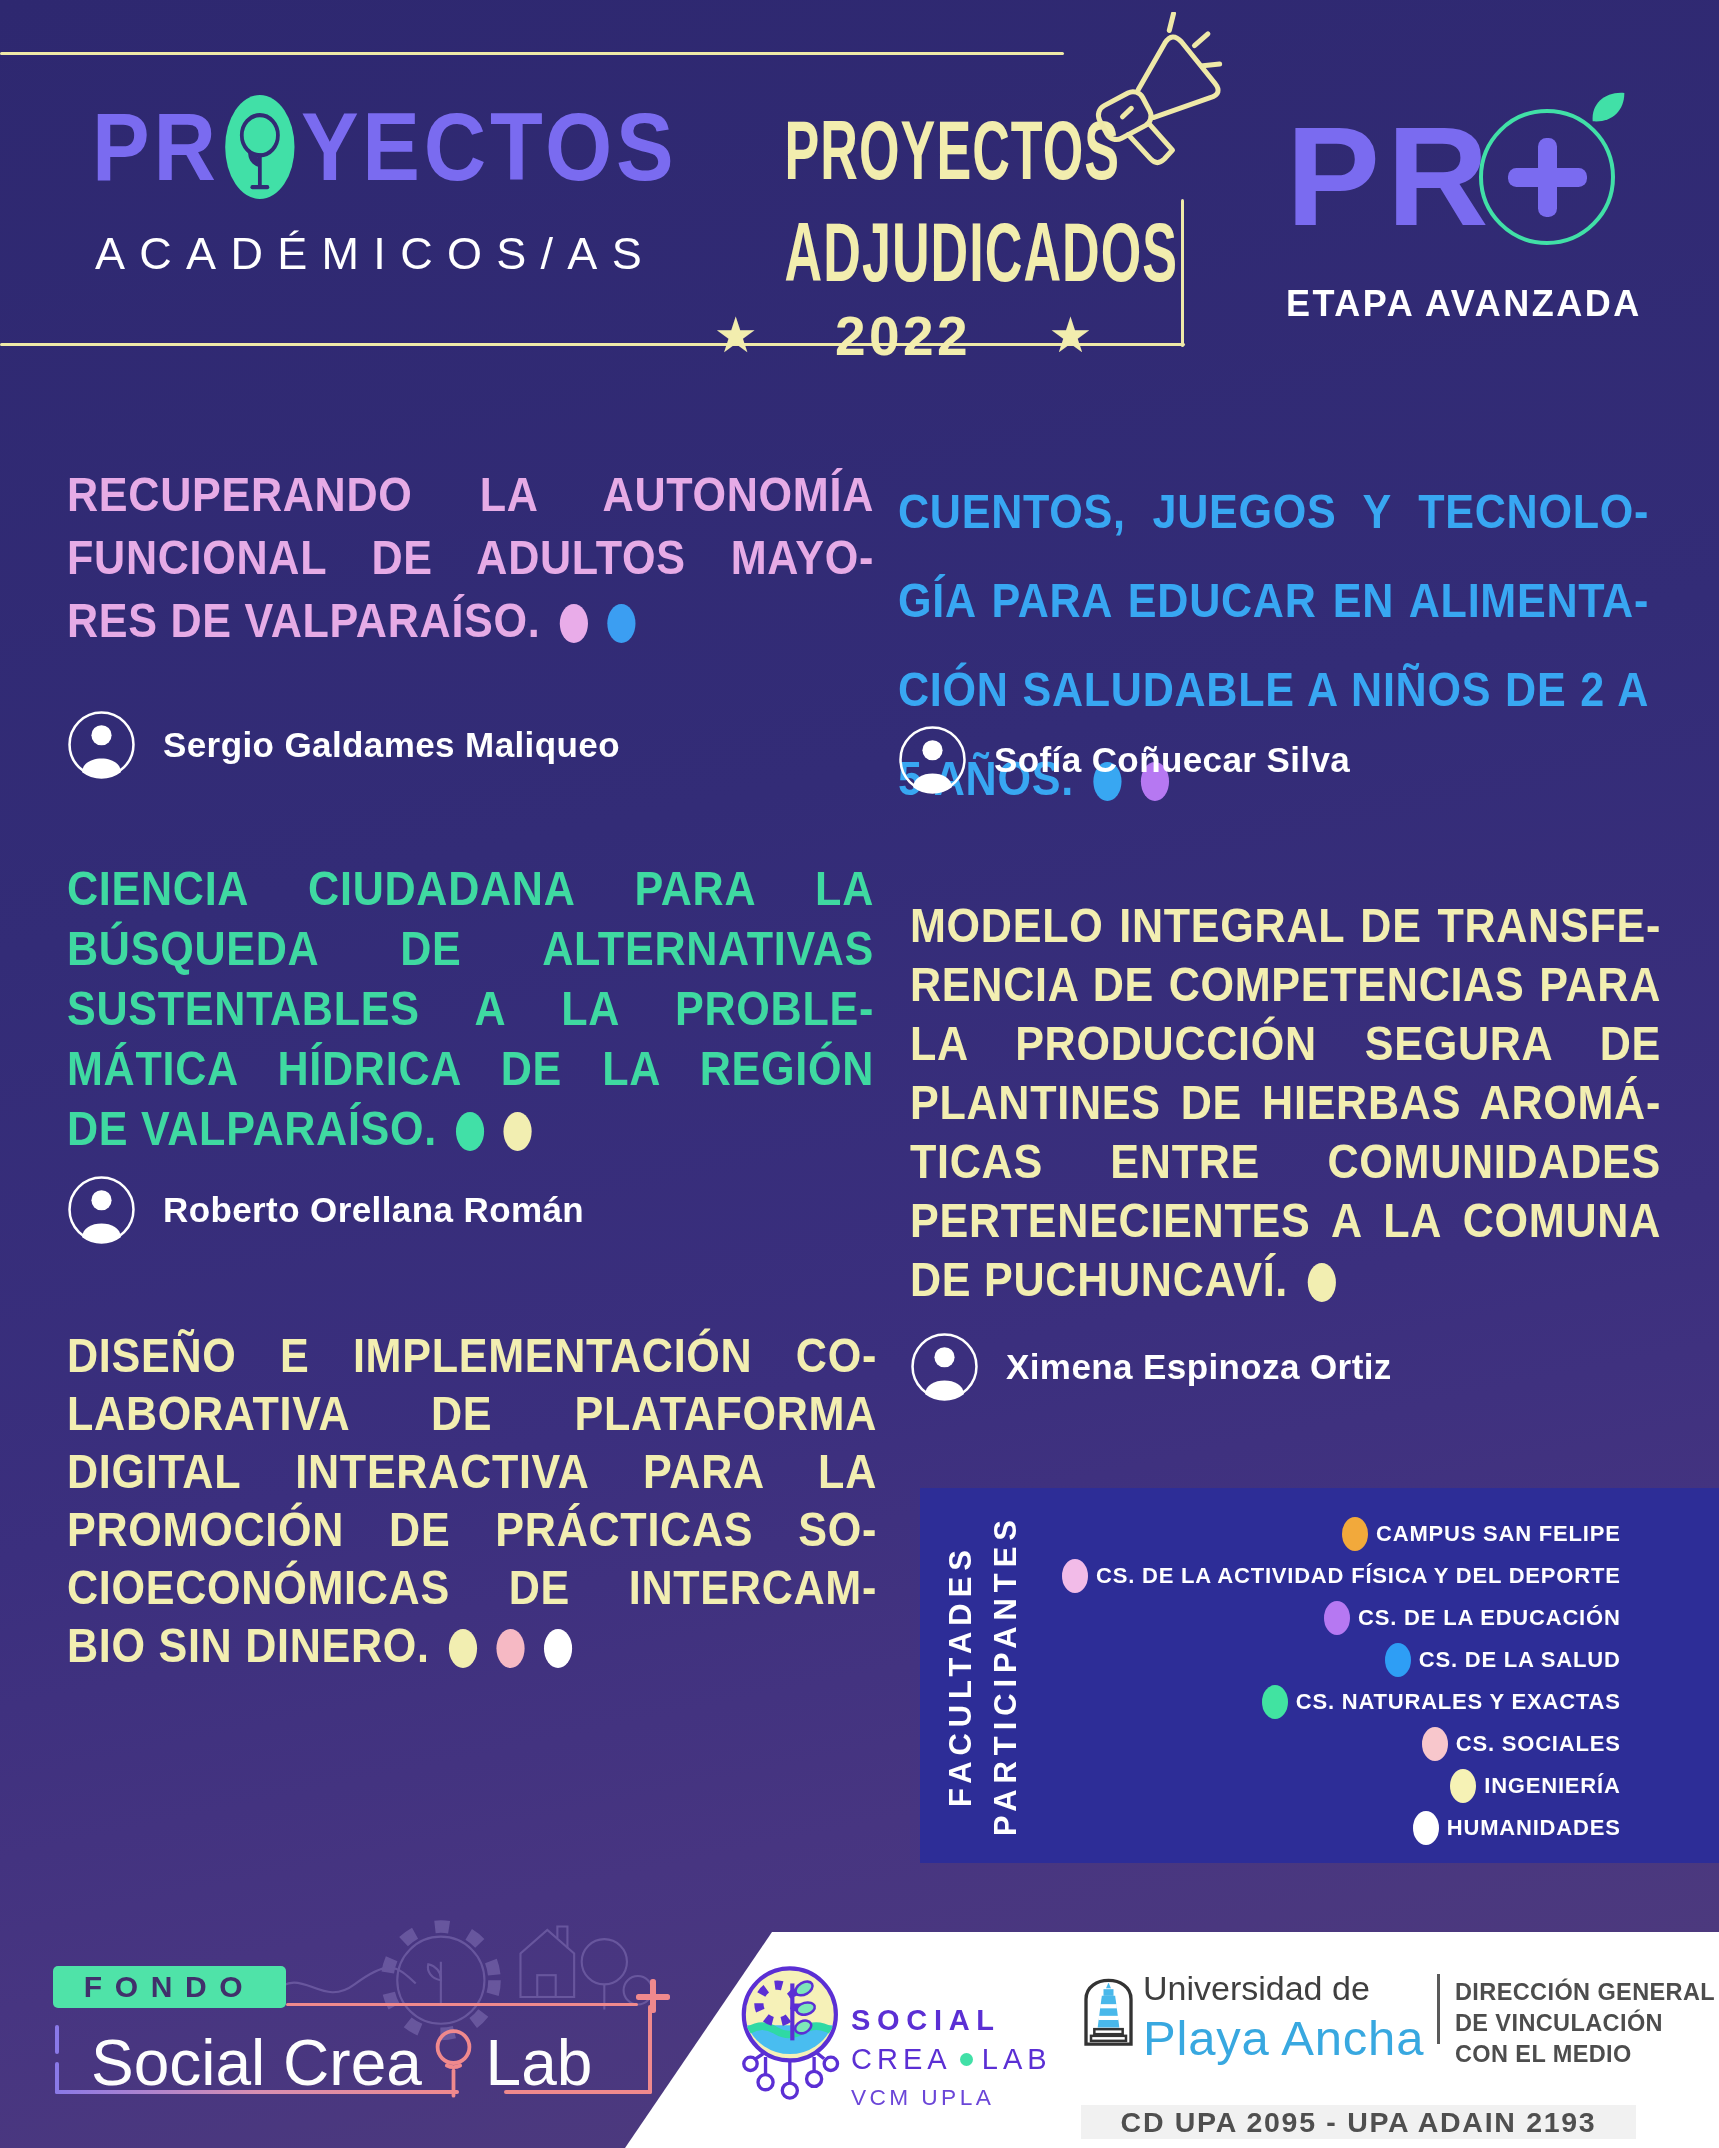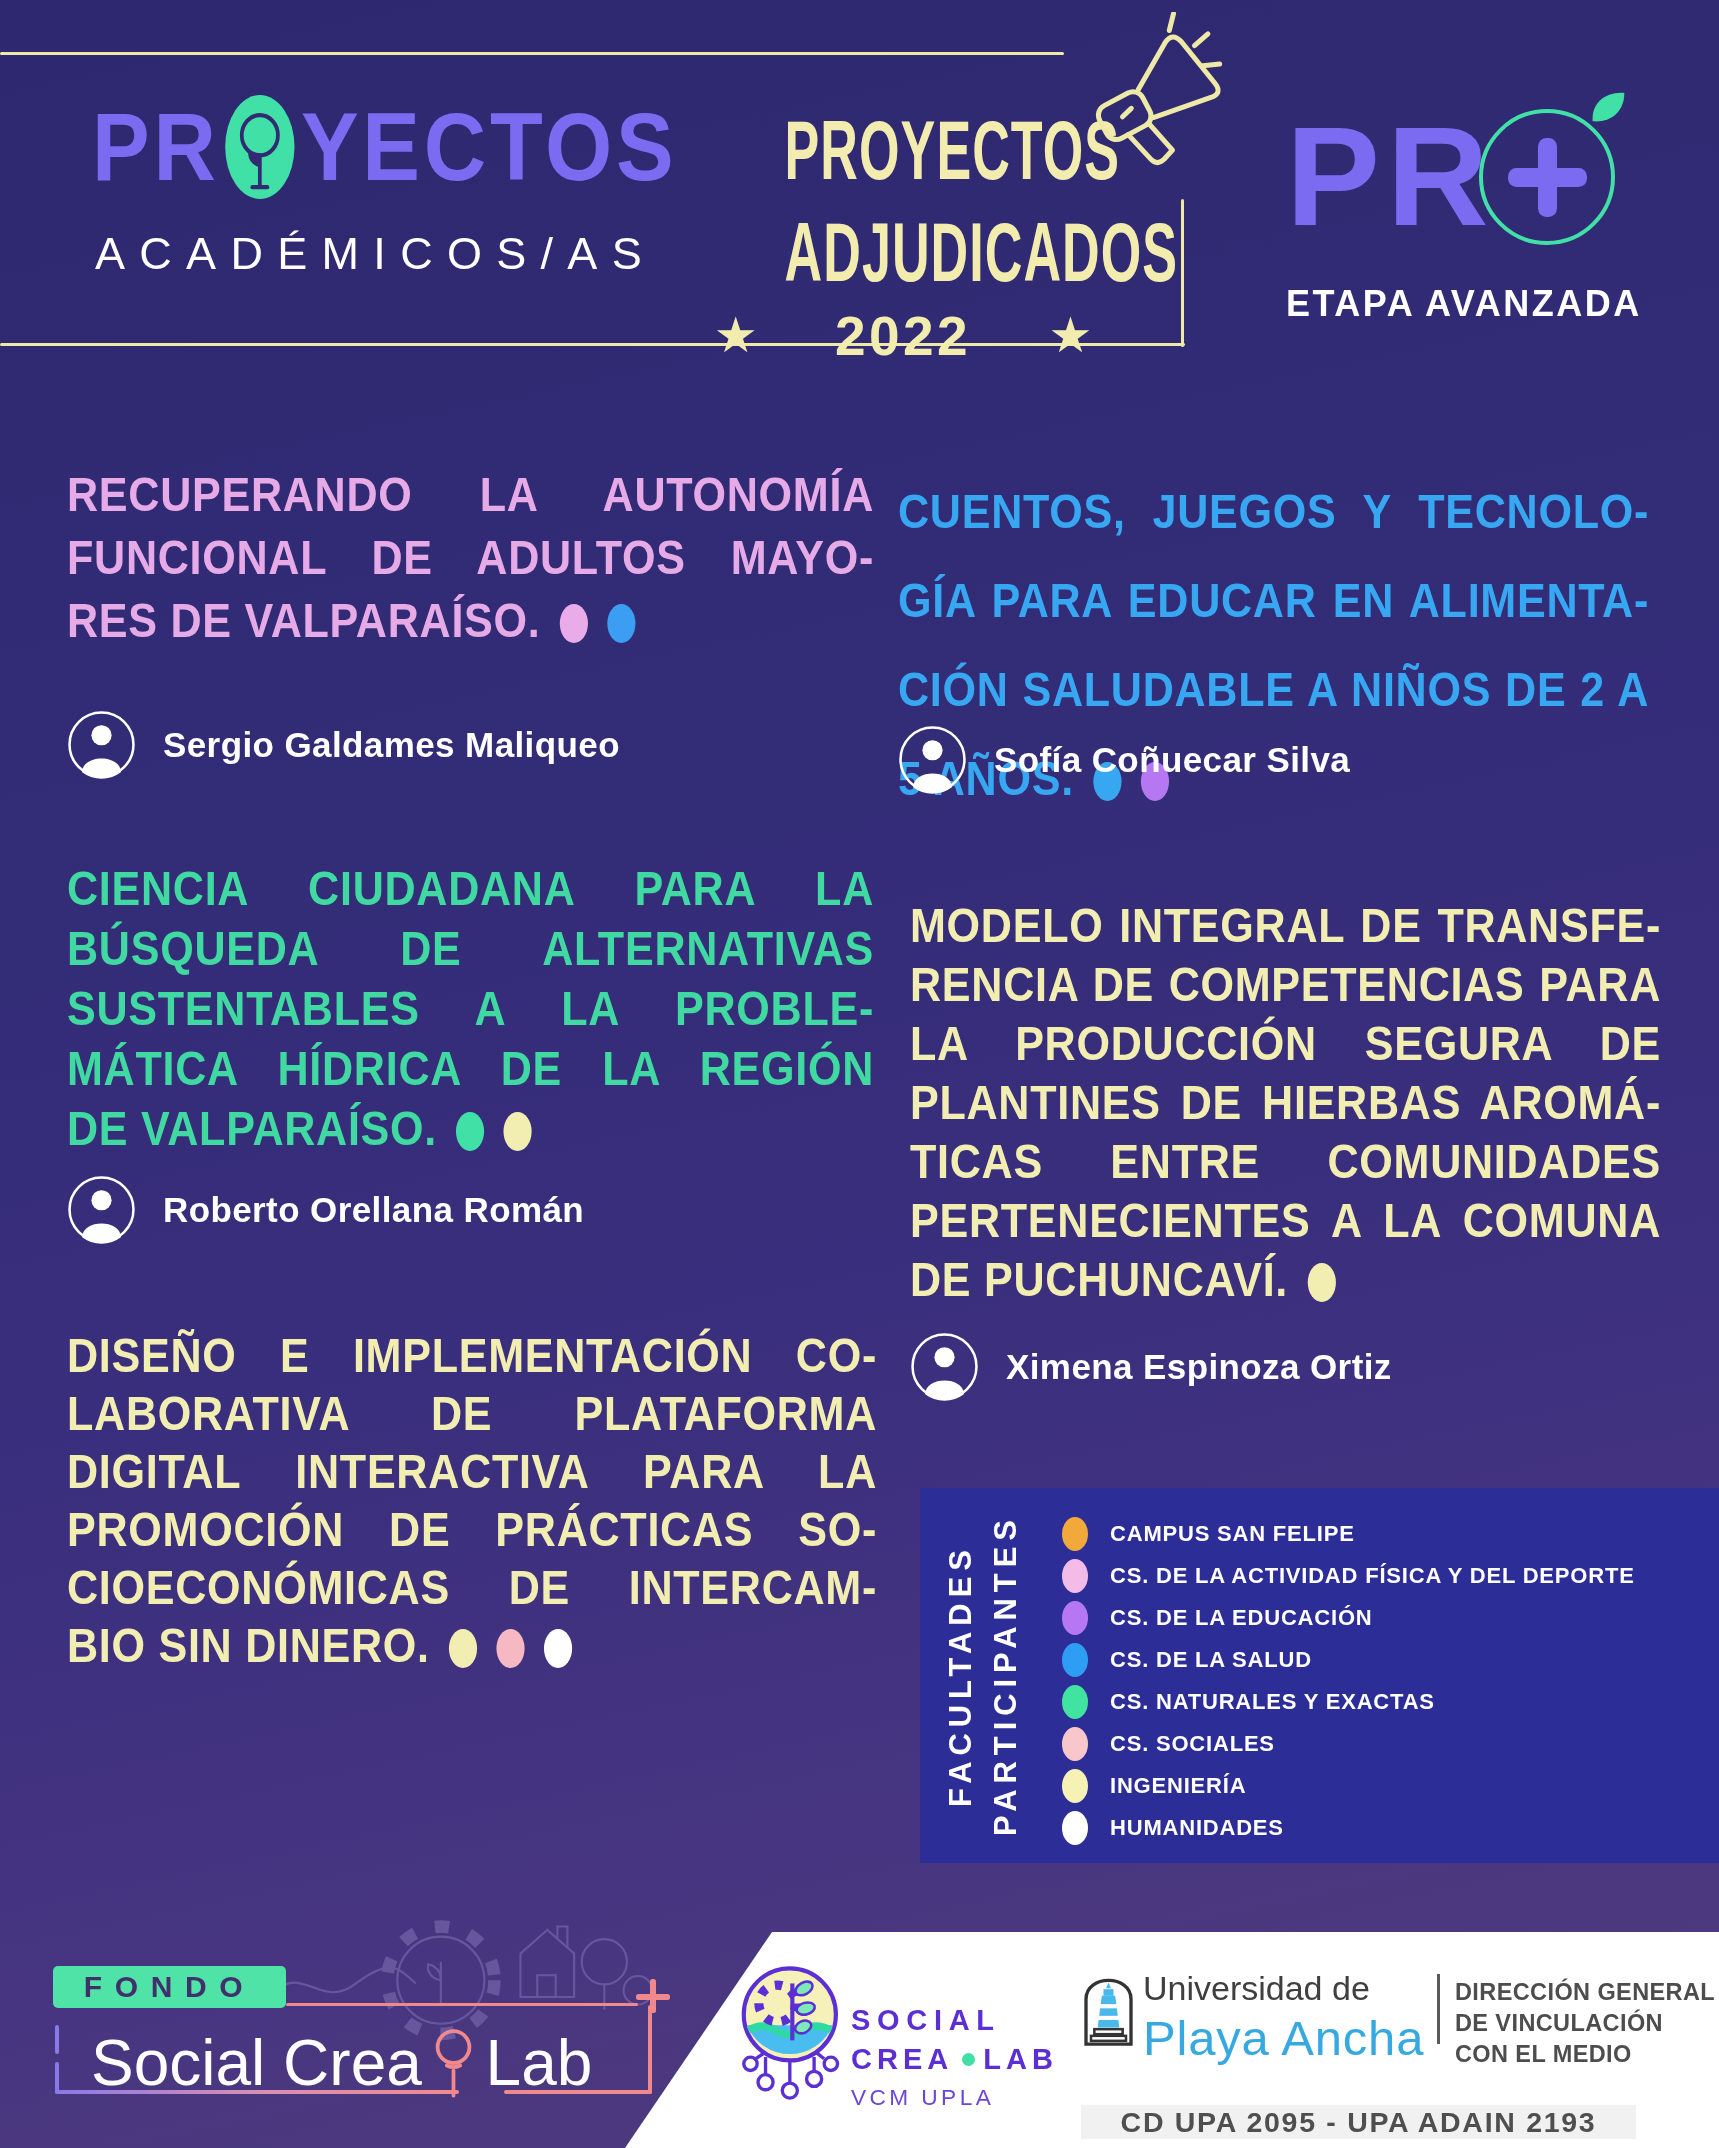--- a/index.html
+++ b/index.html
@@ -56,21 +56,21 @@
   .author{position:absolute;left:0;display:flex;align-items:center;gap:27px;}
   .slot-p1 .author{top:247px;} .slot-p2 .author{top:317px;} .slot-p3 .author{top:379px;}
   .slot-p4 .author{top:258px;} .slot-p5 .author{top:436px;}
   .author-name{font-size:35px;font-weight:bold;color:#ffffff;letter-spacing:0.4px;white-space:nowrap;}
 
   
   #legend{position:absolute;left:920px;top:1488px;width:800px;height:375px;background:#2d2d97;}
   #legend-vtitle{position:absolute;left:18.5px;top:0;height:375px;writing-mode:vertical-rl;transform:rotate(180deg);
      text-align:center;color:#ffffff;font-size:31px;font-weight:bold;letter-spacing:5.9px;line-height:1.45;}
   #legend-rows{position:absolute;left:142px;top:25px;}
-  .lrow{display:flex;align-items:center;height:42px;gap:22px;}
+  .lrow{display:flex;align-items:center;height:42px;gap:8px;justify-content:flex-end;}
   .ldot{width:26px;height:34px;border-radius:50%;flex:none;}
   .llabel{font-size:22px;font-weight:bold;color:#ffffff;letter-spacing:0.8px;white-space:nowrap;}
 
   
   #deco{position:absolute;left:269px;top:1913px;opacity:0.5;}
   #white-band{position:absolute;left:0;top:1932px;width:1719px;height:216px;background:#ffffff;
      clip-path:polygon(772px 0,1719px 0,1719px 216px,625px 216px);}
 
   #fondo-box{position:absolute;left:53px;top:1966px;width:233px;height:42px;background:#4fe3a8;border-radius:5px;
      display:flex;align-items:center;justify-content:center;font-size:30px;font-weight:bold;color:#41306b;letter-spacing:12.6px;}
@@ -80,21 +80,21 @@
   #scl-bulb{margin:0 8.4px;}
   .bline{position:absolute;border-radius:2.5px;}
   #bl-dash{left:55px;top:2025px;width:4.2px;height:28.5px;background:#8a79e8;}
   #bl-left{left:55px;top:2062px;width:4.2px;height:32px;background:#8a79e8;}
   #bl-bottom1{left:55px;top:2090px;width:404px;height:4.2px;background:linear-gradient(90deg,#8a79e8,#d88fb2,#f0898d);}
   #bl-bottom2{left:504px;top:2090px;width:148px;height:4.2px;background:#f0898d;}
   #bl-right{left:648px;top:2005px;width:4.2px;height:89px;background:#f0898d;}
 
   #crealab-text{position:absolute;left:851px;top:2004px;color:#5b2fd4;}
   .cl1{font-size:29px;font-weight:bold;letter-spacing:6.7px;}
-  .cl2{font-size:29px;font-weight:bold;letter-spacing:5px;margin-top:5.9px;display:flex;align-items:center;}
+  .cl2{font-size:29px;font-weight:normal;letter-spacing:5px;margin-top:5.9px;display:flex;align-items:center;}
   .cl-dot{display:inline-block;width:13.4px;height:13.4px;border-radius:50%;background:#41e0a7;margin:0 8.4px;}
   .cl3{font-size:22.7px;letter-spacing:3.4px;margin-top:8.4px;color:#6b46d8;}
 
   #upla-names{position:absolute;left:1143px;top:1969px;color:#3f3f3f;}
   .u1{font-size:34px;}
   .u2{font-size:49px;color:#38a8e0;margin-top:1.7px;letter-spacing:0.8px;}
   #upla-div{position:absolute;left:1437px;top:1974px;width:2.5px;height:70px;background:#5a5a5a;}
   #dge{position:absolute;left:1455px;top:1977px;font-size:23.5px;font-weight:bold;color:#4d4d4d;line-height:31px;letter-spacing:0.4px;}
   #code-bar{position:absolute;left:1081px;top:2069px;width:555px;height:34px;background:#f1f1f1;
      display:flex;align-items:center;justify-content:center;font-size:28.5px;font-weight:bold;color:#4f4f4f;letter-spacing:1.7px;margin-top:36px;}

